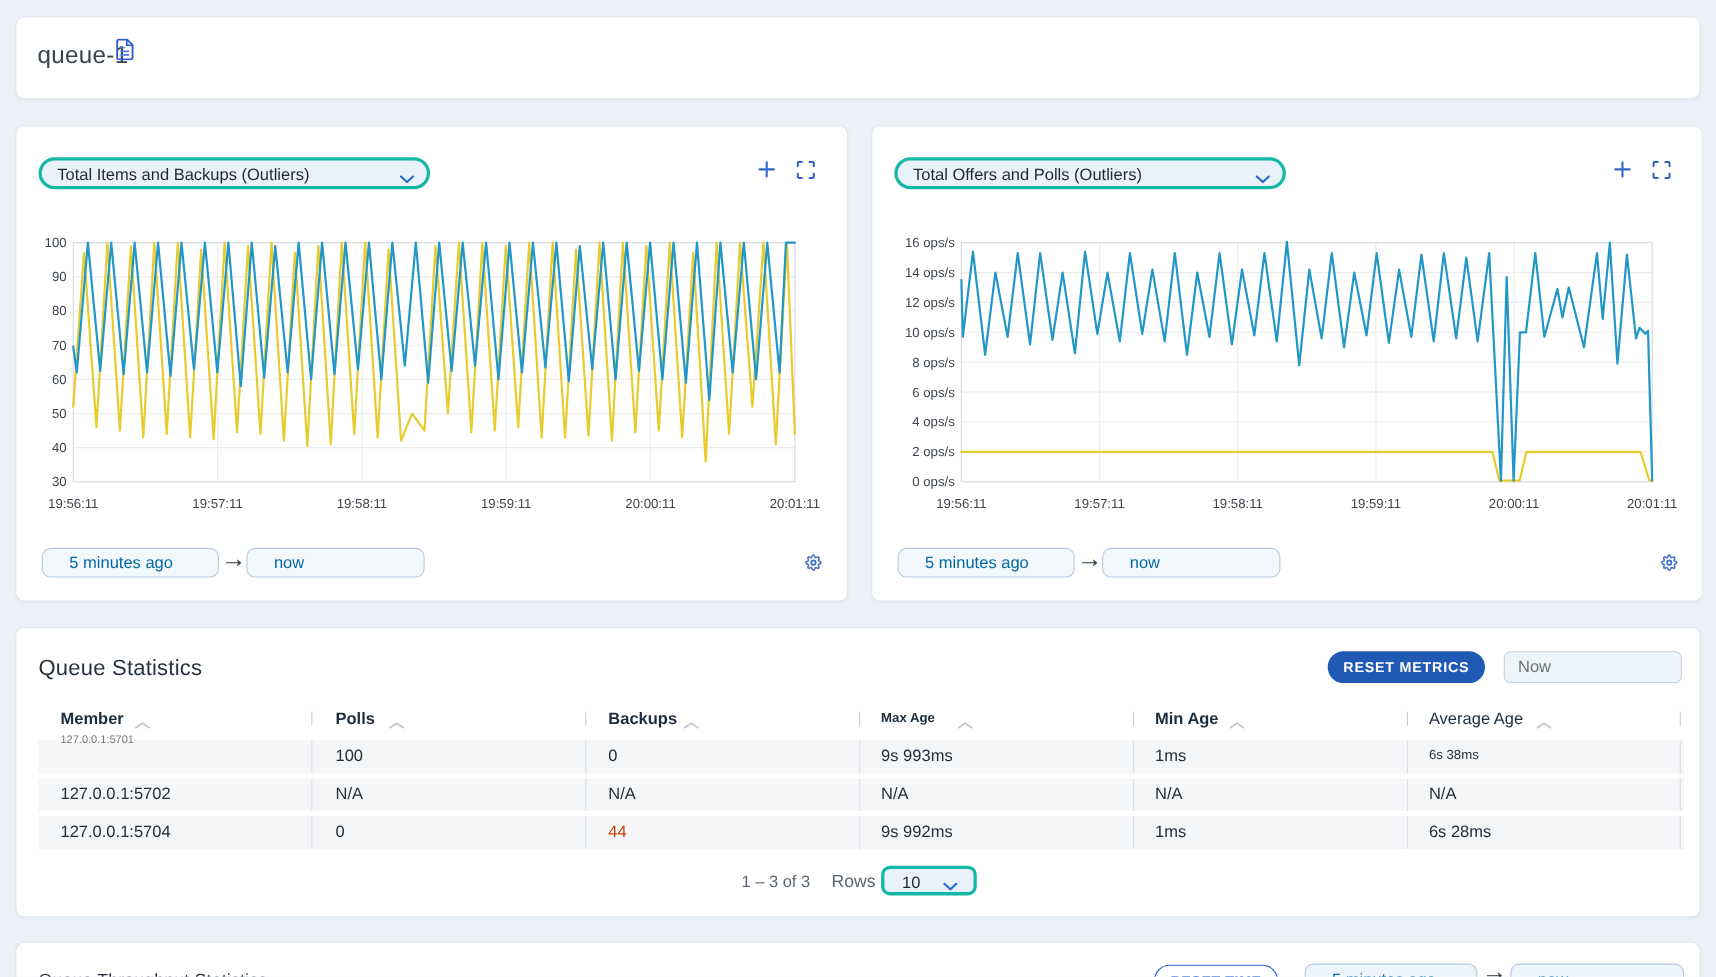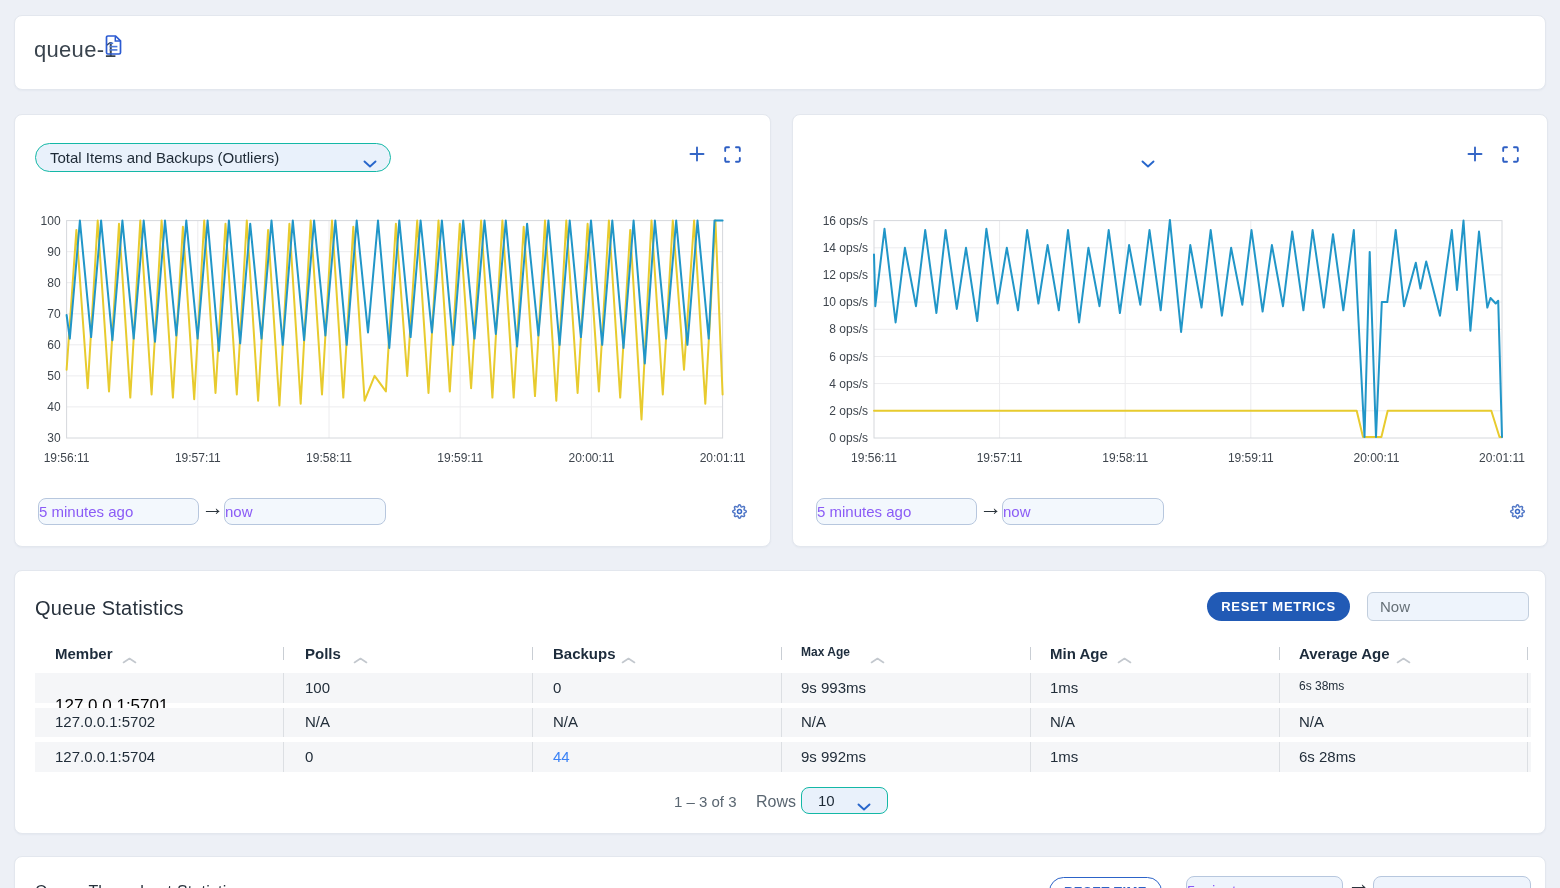--- a/index.html
+++ b/index.html
@@ -1,22 +1,22 @@
 <!DOCTYPE html>
 <html><head><meta charset="utf-8"><style>
 *{margin:0;padding:0;box-sizing:border-box}
 body{width:1560px;height:888px;position:relative;overflow:hidden;background:#edf0f6;
  font-family:"Liberation Sans",sans-serif;color:#1d2935}
 .card{position:absolute;background:#fff;border:1px solid #e3e7ee;border-radius:8px;
  box-shadow:0 1px 2px rgba(20,40,90,.04)}
 .abs{position:absolute}
-.pill{position:absolute;background:#e9f1fb;border:1px solid #14b8a6;border-radius:15px;
+.pill{position:absolute;background:#e9f1fb;border:3px solid #14b8a6;border-radius:15px;
  font-size:15px;color:#1d2935}
 .inp{position:absolute;background:#f3f8fd;border:1px solid #b7c7de;border-radius:8px;
- font-size:15px;color:#8b5cf6;padding-left:0}
+ font-size:15px;color:#0369a1;padding-left:24px}
 .chartsvg{position:absolute;left:0;top:0}
 </style></head><body>
 <div class="card" style="left:14px;top:15px;width:1532px;height:75px"></div>
 <div class="abs" style="left:34px;top:37px;font-size:22px;color:#39434d;letter-spacing:.3px">queue‑1</div>
 <div class="abs" style="left:105px;top:35px"><svg width="17" height="20" viewBox="0 0 17 20" fill="none">
       <path d="M1.5 2.4C1.5 1.6 2.1 1 2.9 1H10.6L15.5 5.9V17.6C15.5 18.4 14.9 19 14.1 19H2.9C2.1 19 1.5 18.4 1.5 17.6V2.4Z" stroke="#2c5bd2" stroke-width="1.7"></path>
       <path d="M10.3 1.2V6.1H15.3" stroke="#2c5bd2" stroke-width="1.5"></path>
       <path d="M4.6 8.3H8.2" stroke="#4b78d9" stroke-width="1.6"></path>
       <path d="M4.6 11.6H12.4" stroke="#4b78d9" stroke-width="1.6"></path>
       <path d="M4.6 14.9H12.4" stroke="#4b78d9" stroke-width="1.6"></path>
@@ -78,20 +78,21 @@
       <text x="75" y="327" text-anchor="end" font-size="12" fill="#3e454d">0 ops/s</text>
       <text x="81" y="347" text-anchor="middle" font-size="12" fill="#3e454d">19:56:11</text>
       <text x="206.6" y="347" text-anchor="middle" font-size="12" fill="#3e454d">19:57:11</text>
       <text x="332.2" y="347" text-anchor="middle" font-size="12" fill="#3e454d">19:58:11</text>
       <text x="457.8" y="347" text-anchor="middle" font-size="12" fill="#3e454d">19:59:11</text>
       <text x="583.4" y="347" text-anchor="middle" font-size="12" fill="#3e454d">20:00:11</text>
       <text x="709" y="347" text-anchor="middle" font-size="12" fill="#3e454d">20:01:11</text>
       <polyline points="81,295.8 563.7,295.8 570,322 588.4,322 594.7,295.8 698.3,295.8 706.5,322 709,322" fill="none" stroke="#e8cb2e" stroke-width="2" stroke-linejoin="round" stroke-linecap="round"></polyline>
       <polyline points="81,139.6 82.3,191.2 91.5,113.8 102.6,207.5 111.9,132.8 123,191.2 132.2,115.1 143.4,198 152.6,115.1 163.8,193.9 173,132.8 184.2,206.1 193.4,113.8 204.6,188.5 213.8,132.8 225,195.3 234.2,115.1 245.4,188.5 254.6,130.1 265.8,195.3 275,115.1 286.1,207.5 295.4,132.8 306.5,191.2 315.7,115.1 326.9,198 336.1,130.1 347.3,189.8 356.5,115.1 367.7,195.3 376.9,104.9 388.1,217 397.3,130.1 408.5,192.6 417.7,115.1 428.9,200.7 438.1,132.8 449.3,189.8 458.5,115.1 469.6,196.6 478.9,130.1 490,191.2 499.2,116.5 510.4,195.3 519.6,115.1 530.8,192.6 540,119.2 550.3,195.3 560.8,115.1 571.5,322 576.7,136.9 583,322 588.8,187.1 594.3,187.1 602.7,115.1 611,191.2 622.8,147.7 627.4,173.5 633.2,146.4 647,200.7 658.8,115.1 664,174.9 670.5,105.6 677.4,215.7 686,116.5 694.3,192.6 697.5,183 702.7,188.5 705.2,185.8 709,322" fill="none" stroke="#2196c8" stroke-width="2" stroke-linejoin="round" stroke-linecap="round"></polyline>
     </svg>
+<div class="pill" style="left:20px;top:28px;width:356px;height:29px;line-height:27px;padding-left:14px">Total Offers and Polls (Outliers)</div>
 <div class="abs" style="left:348px;top:39px"><svg width="14" height="8" viewBox="0 0 14 8" fill="none">
         <path d="M1.5 1.5L7 6.5L12.5 1.5" stroke="#2766cb" stroke-width="1.9" stroke-linecap="round" stroke-linejoin="round"></path>
       </svg></div>
 <div class="abs" style="left:674px;top:31px"><svg width="16" height="16" viewBox="0 0 16 16">
         <path d="M8 1.5V14.5M1.5 8H14.5" stroke="#3566c6" stroke-width="1.9" stroke-linecap="round"></path>
       </svg></div>
 <div class="abs" style="left:709px;top:31px"><svg width="17" height="17" viewBox="0 0 17 17" fill="none" stroke="#2e5fc4" stroke-width="1.9" stroke-linecap="round">
         <path d="M1.2 5V2.4C1.2 1.7 1.7 1.2 2.4 1.2H5"></path>
         <path d="M12 1.2H14.6C15.3 1.2 15.8 1.7 15.8 2.4V5"></path>
         <path d="M15.8 12V14.6C15.8 15.3 15.3 15.8 14.6 15.8H12"></path>
@@ -146,42 +147,42 @@
         <path d="M1.5 5.5L7.5 1.5L13.5 5.5" stroke="#c3c8ce" stroke-width="1.6" stroke-linecap="round" stroke-linejoin="round"></path>
       </svg></div>
 <div class="abs" style="left:786px;top:74px;font-size:12px;font-weight:bold;color:#1d2c3c">Max Age</div>
 <div class="abs" style="left:855px;top:79px"><svg width="15" height="7" viewBox="0 0 15 7" fill="none">
         <path d="M1.5 5.5L7.5 1.5L13.5 5.5" stroke="#c3c8ce" stroke-width="1.6" stroke-linecap="round" stroke-linejoin="round"></path>
       </svg></div>
 <div class="abs" style="left:1035px;top:74px;font-size:15px;font-weight:bold;color:#1d2c3c">Min Age</div>
 <div class="abs" style="left:1102px;top:79px"><svg width="15" height="7" viewBox="0 0 15 7" fill="none">
         <path d="M1.5 5.5L7.5 1.5L13.5 5.5" stroke="#c3c8ce" stroke-width="1.6" stroke-linecap="round" stroke-linejoin="round"></path>
       </svg></div>
-<div class="abs" style="left:1284px;top:74px;font-size:15px;font-weight:bold;color:#1d2c3c">Average Age</div>
+<div class="abs" style="left:1284px;top:74px;font-size:15px;font-weight:normal;color:#1d2c3c">Average Age</div>
 <div class="abs" style="left:1381px;top:79px"><svg width="15" height="7" viewBox="0 0 15 7" fill="none">
         <path d="M1.5 5.5L7.5 1.5L13.5 5.5" stroke="#c3c8ce" stroke-width="1.6" stroke-linecap="round" stroke-linejoin="round"></path>
       </svg></div>
 <div class="abs" style="left:20px;top:102px;width:1496px;height:29.5px;background:#f5f6f8"></div>
-<div class="abs" style="left:40px;top:125px;font-size:17px;color:#000000">127.0.0.1:5701</div>
+<div class="abs" style="left:40px;top:96px;font-size:10px;color:#737373">127.0.0.1:5701</div>
 <div class="abs" style="left:290px;top:107.5px;font-size:15px;color:#222e3a">100</div>
 <div class="abs" style="left:538px;top:107.5px;font-size:15px;color:#222e3a">0</div>
 <div class="abs" style="left:786px;top:107.5px;font-size:15px;color:#222e3a">9s 993ms</div>
 <div class="abs" style="left:1035px;top:107.5px;font-size:15px;color:#222e3a">1ms</div>
 <div class="abs" style="left:1284px;top:107.5px;font-size:12px;color:#222e3a">6s 38ms</div>
 <div class="abs" style="left:20px;top:136.5px;width:1496px;height:29.5px;background:#f5f6f8"></div>
 <div class="abs" style="left:40px;top:142.0px;font-size:15px;color:#222e3a">127.0.0.1:5702</div>
 <div class="abs" style="left:290px;top:142.0px;font-size:15px;color:#222e3a">N/A</div>
 <div class="abs" style="left:538px;top:142.0px;font-size:15px;color:#222e3a">N/A</div>
 <div class="abs" style="left:786px;top:142.0px;font-size:15px;color:#222e3a">N/A</div>
 <div class="abs" style="left:1035px;top:142.0px;font-size:15px;color:#222e3a">N/A</div>
 <div class="abs" style="left:1284px;top:142.0px;font-size:15px;color:#222e3a">N/A</div>
 <div class="abs" style="left:20px;top:171px;width:1496px;height:29.5px;background:#f5f6f8"></div>
 <div class="abs" style="left:40px;top:176.5px;font-size:15px;color:#222e3a">127.0.0.1:5704</div>
 <div class="abs" style="left:290px;top:176.5px;font-size:15px;color:#222e3a">0</div>
-<div class="abs" style="left:538px;top:176.5px;font-size:15px;color:#3b82f6">44</div>
+<div class="abs" style="left:538px;top:176.5px;font-size:15px;color:#c2410c">44</div>
 <div class="abs" style="left:786px;top:176.5px;font-size:15px;color:#222e3a">9s 992ms</div>
 <div class="abs" style="left:1035px;top:176.5px;font-size:15px;color:#222e3a">1ms</div>
 <div class="abs" style="left:1284px;top:176.5px;font-size:15px;color:#222e3a">6s 28ms</div>
 <div class="abs" style="left:659px;top:222px;font-size:15px;color:#5a6671">1 – 3 of 3</div>
 <div class="abs" style="left:741px;top:222px;font-size:16px;color:#5a6671">Rows</div>
 <div class="pill" style="left:786px;top:216px;width:87px;height:27px;line-height:25px;padding-left:16px;border-radius:8px">10</div>
 <div class="abs" style="left:842px;top:226px"><svg width="14" height="8" viewBox="0 0 14 8" fill="none">
         <path d="M1.5 1.5L7 6.5L12.5 1.5" stroke="#2766cb" stroke-width="1.9" stroke-linecap="round" stroke-linejoin="round"></path>
       </svg></div>
 </div>

